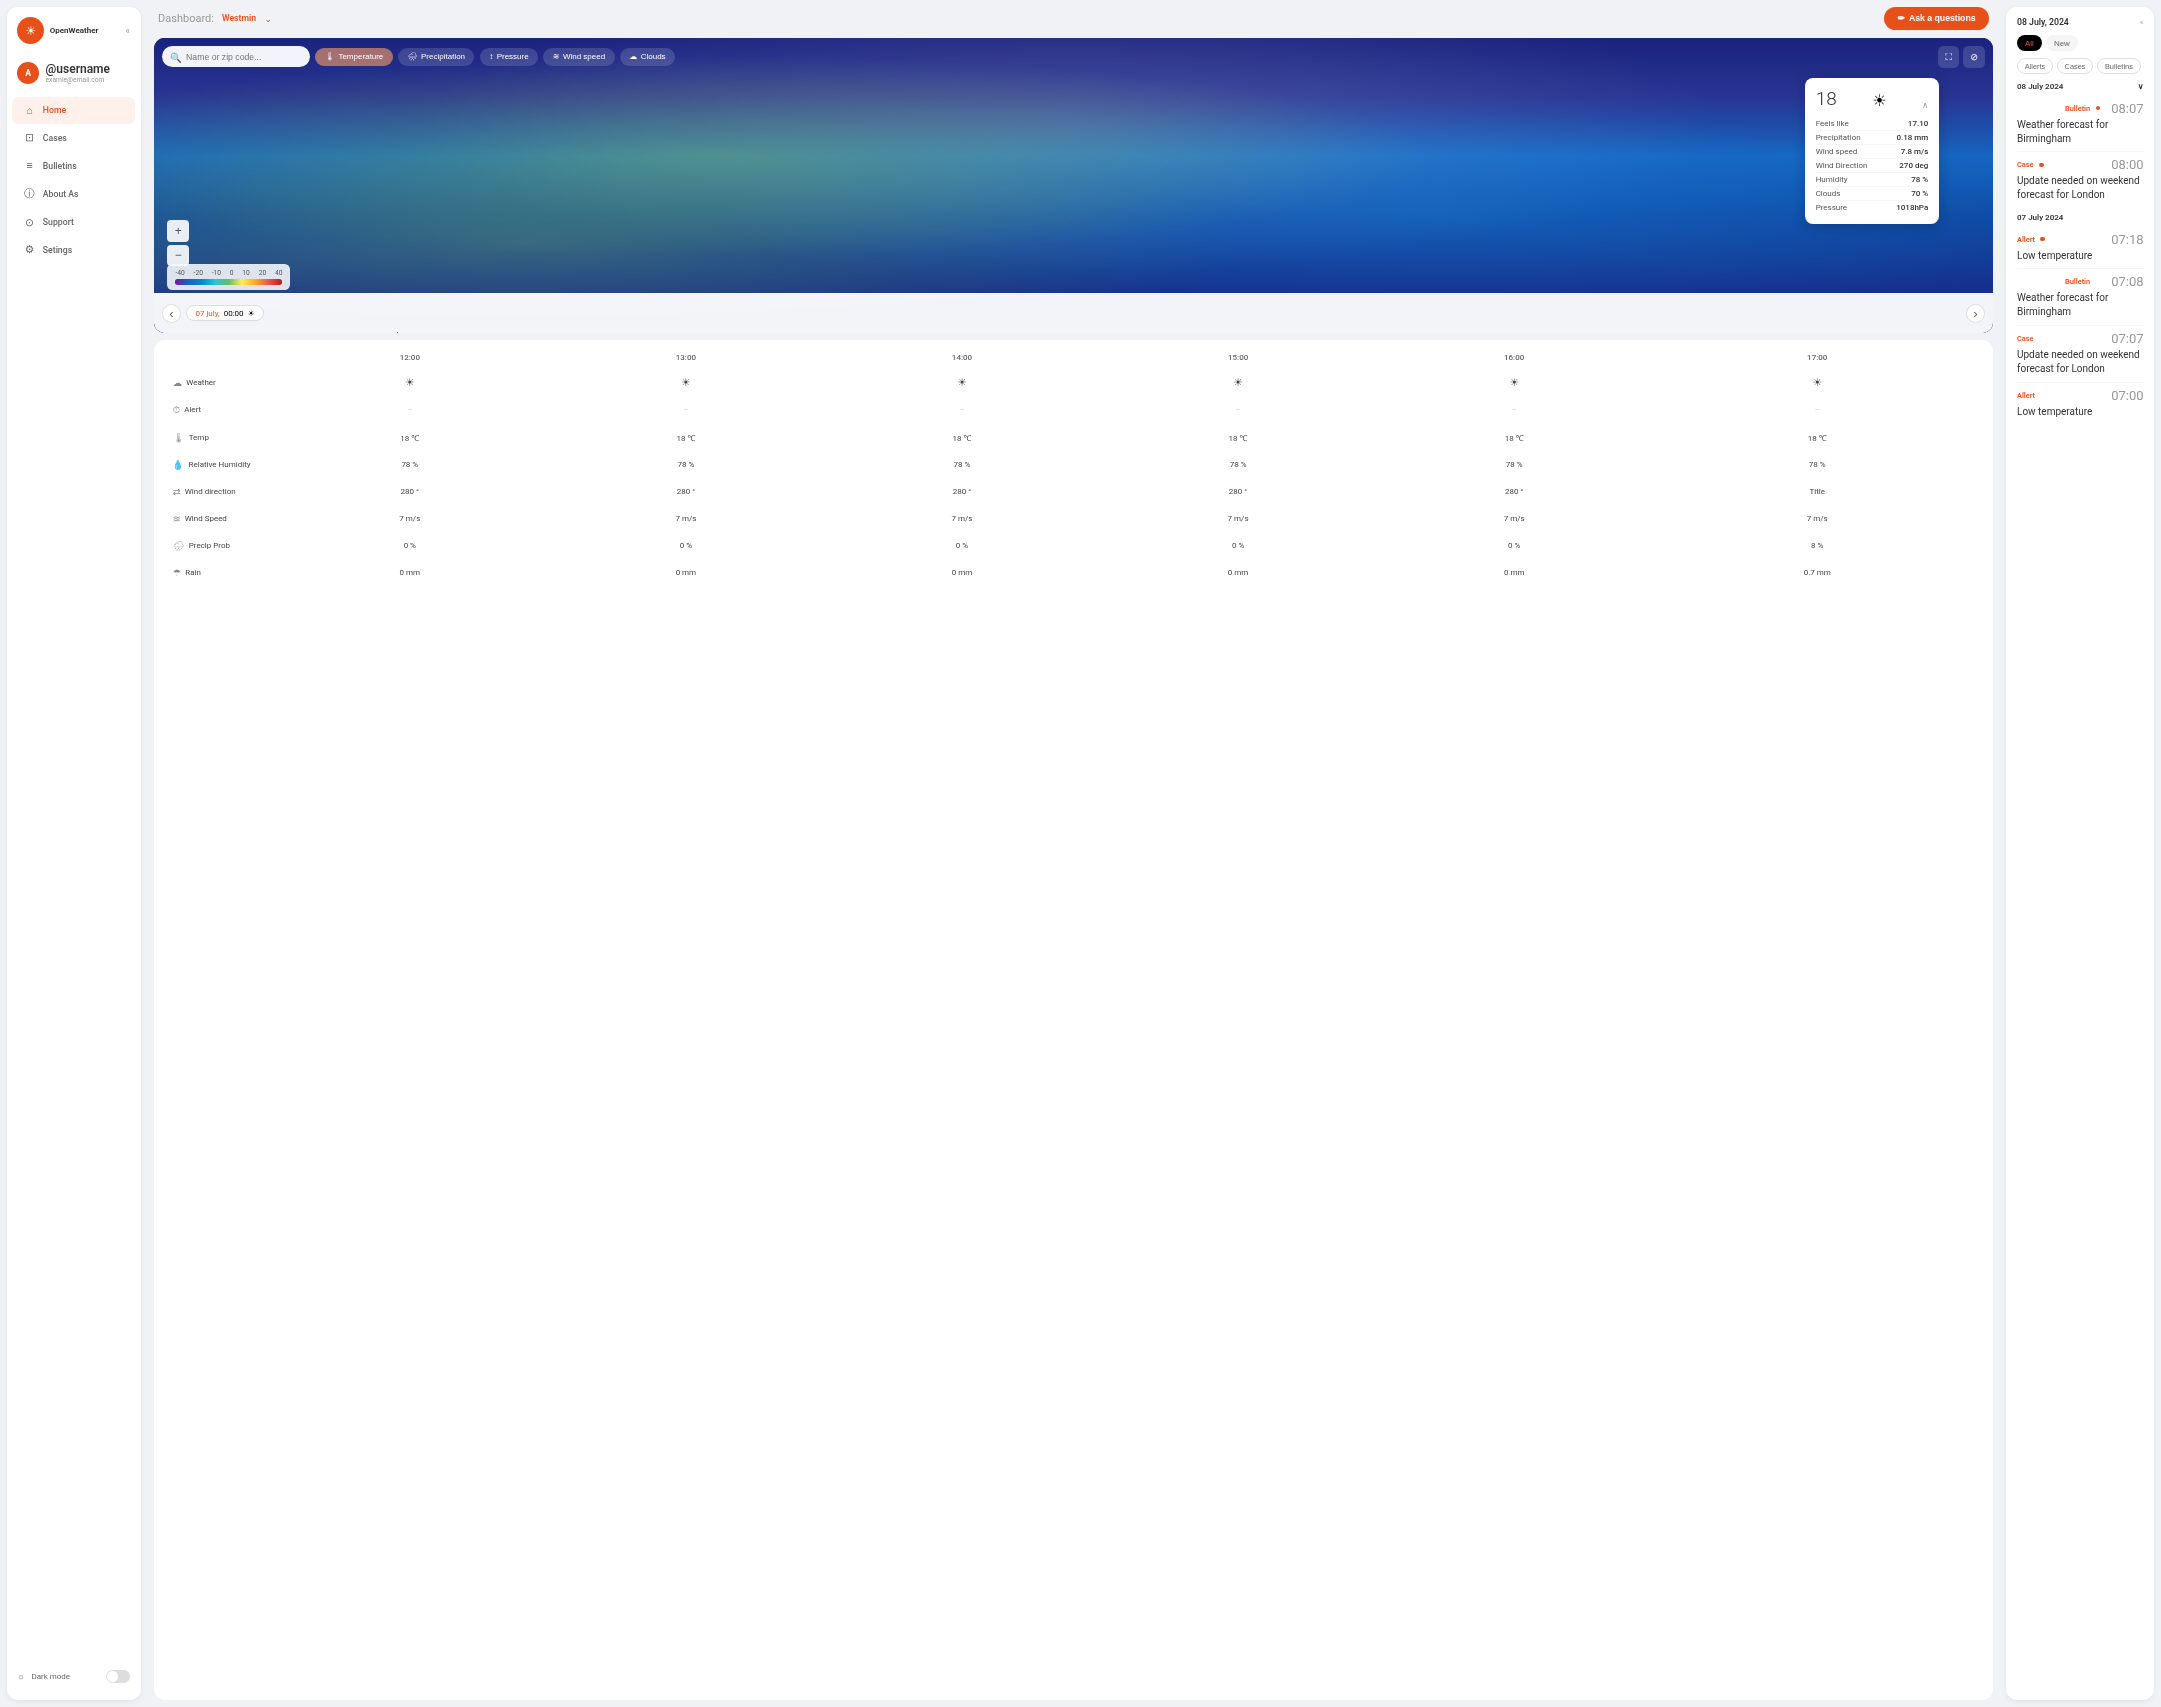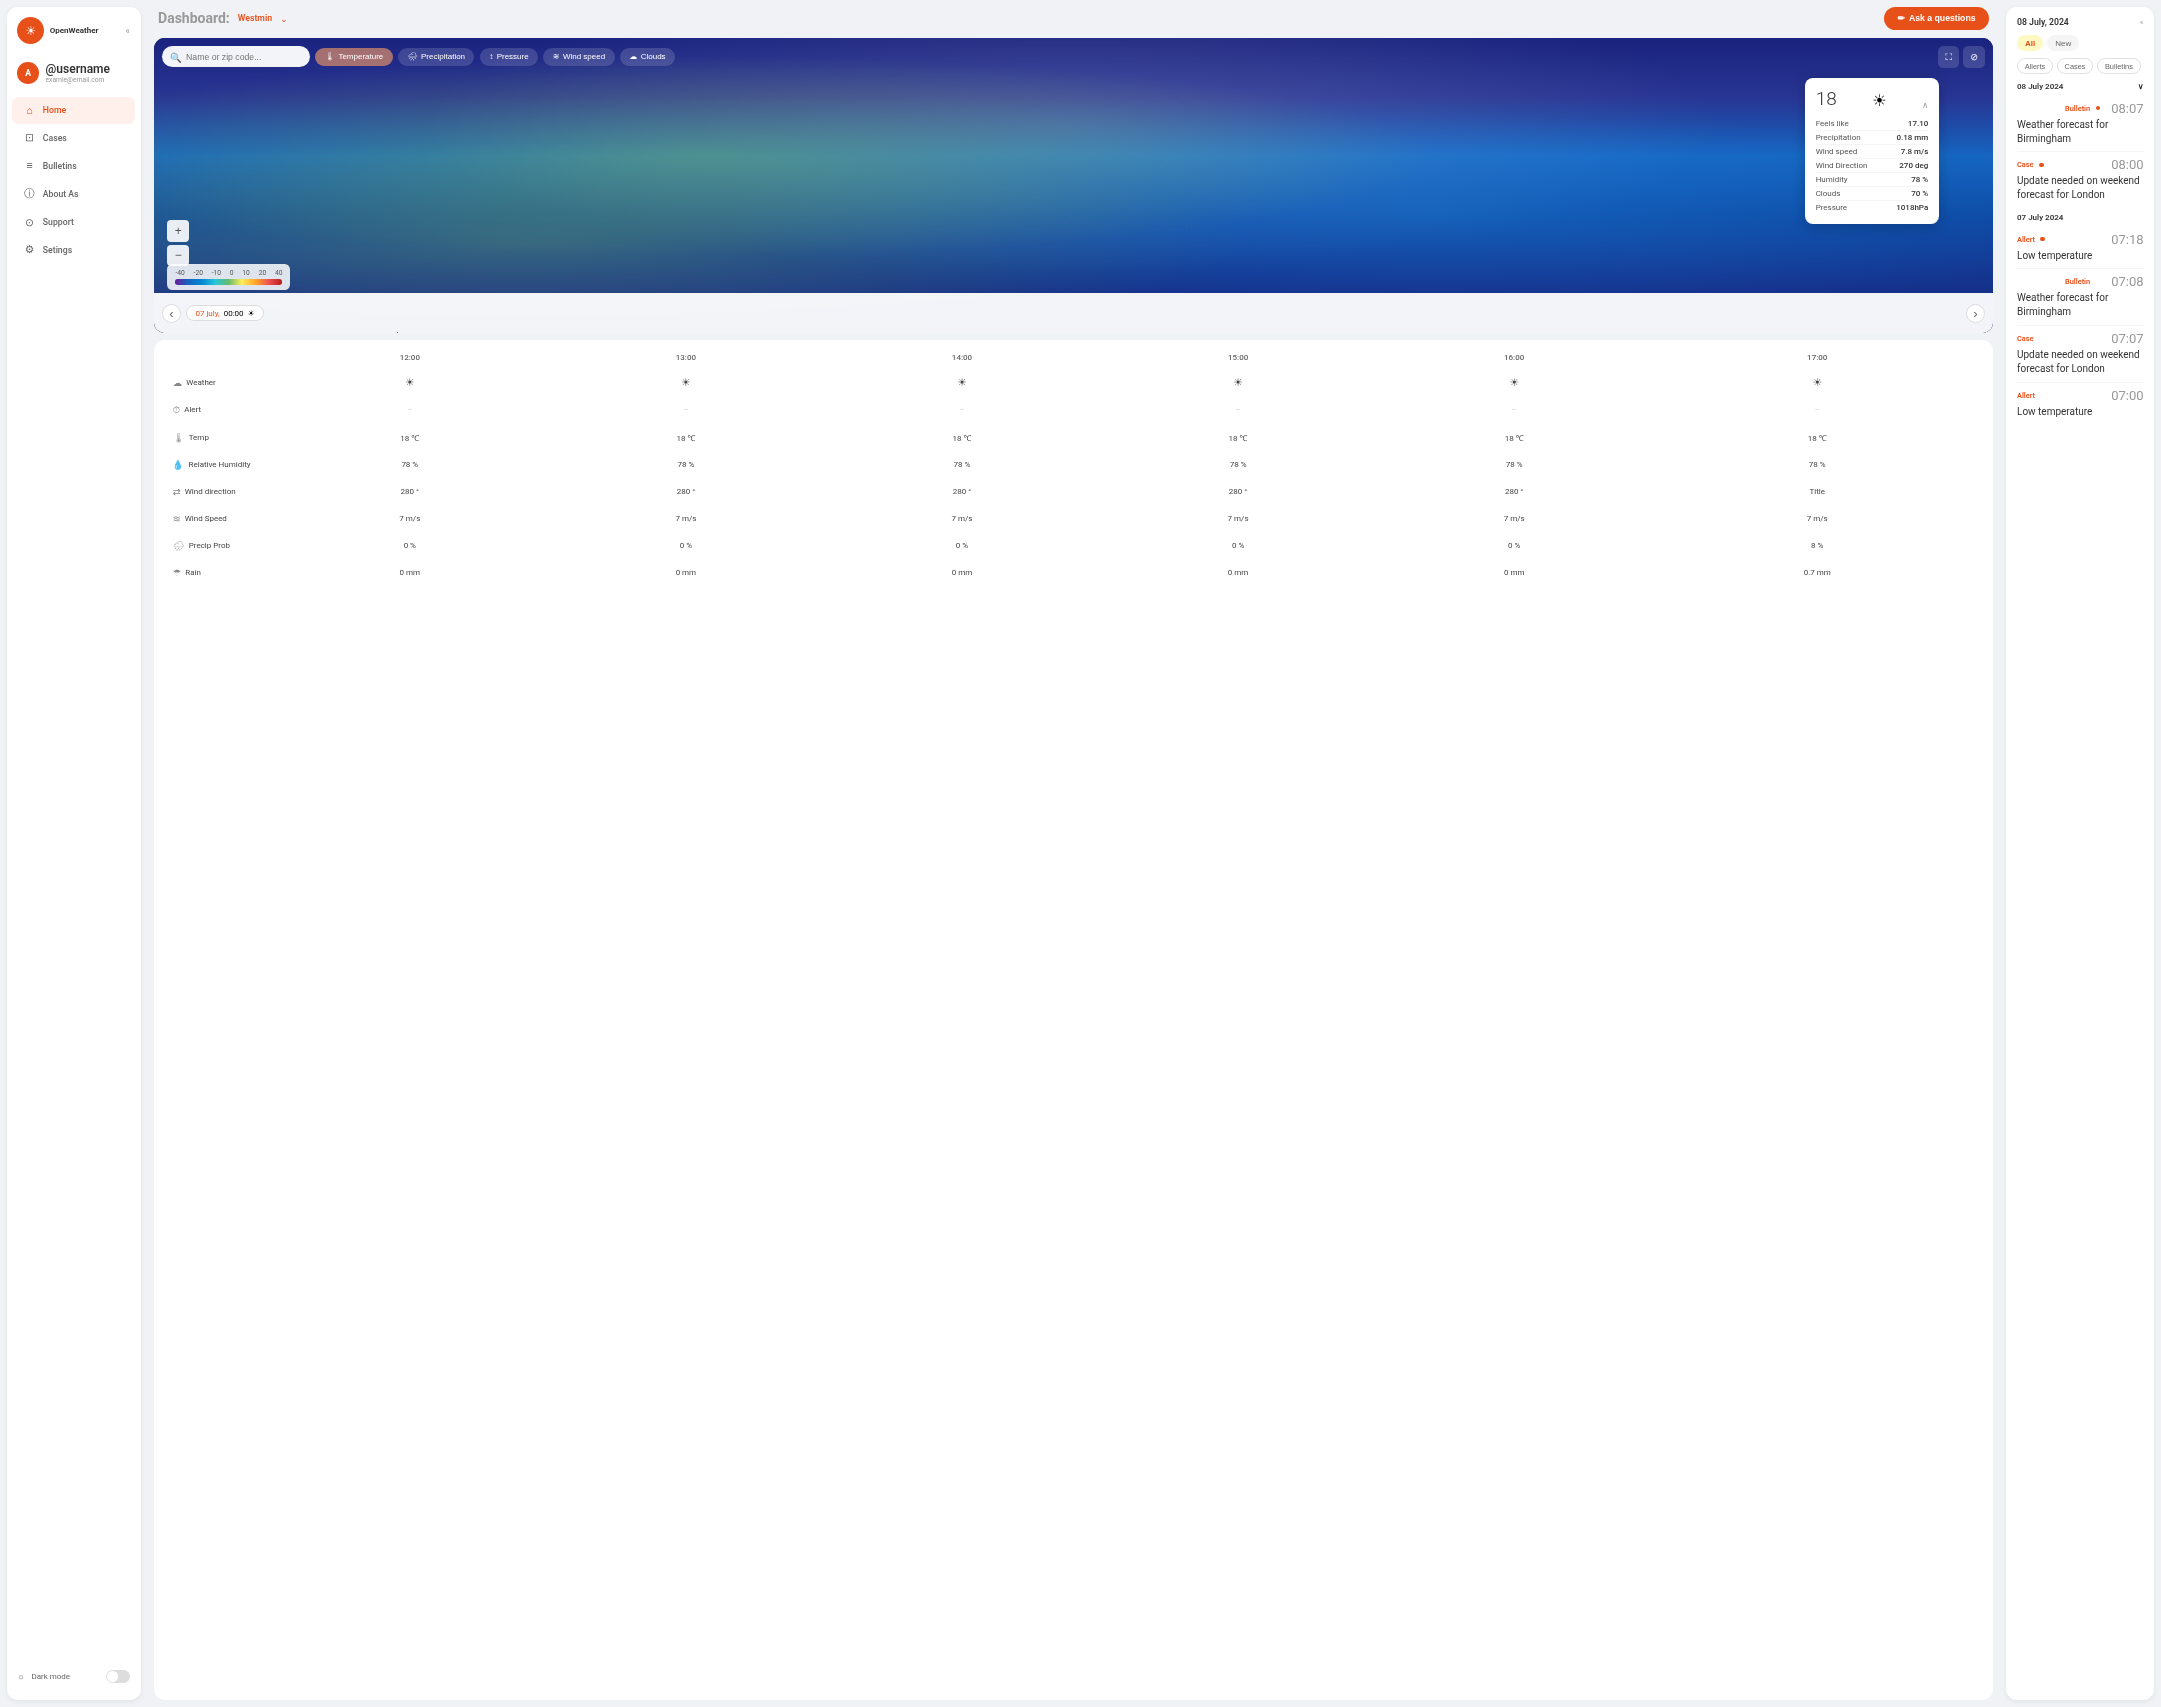--- a/index.html
+++ b/index.html
@@ -133,22 +133,22 @@
     }
 
     
     .main-header {
       display: flex;
       align-items: center;
       padding: 0 10.7px 8px;
       gap: 8px;
     }
     .dashboard-title {
-      font-size: 14px;
-      font-weight: 700;
+      font-size: 11px;
+      font-weight: 400;
       color: #999;
     }
     .dashboard-location {
       color: #e8501a;
       font-weight: 600;
     }
     .location-chevron { color: #e8501a; font-size: 9.4px; }
     .ask-btn {
       margin-left: auto;
       background: #e8501a;
@@ -451,23 +451,23 @@
     .panel-tab {
       padding: 3.4px 8px;
       border-radius: 10.7px;
       font-size: 8px;
       cursor: pointer;
       border: none;
       background: #f5f5f5;
       color: #666;
     }
     .panel-tab.active {
-      background: #fef9c3;
+      background: #000000;
       color: #e8501a;
-      font-weight: 700;
+      font-weight: 400;
     }
     .panel-filter-tabs {
       display: flex;
       gap: 4px;
       margin-bottom: 8px;
       flex-wrap: wrap;
     }
     .filter-tab {
       padding: 2.7px 6.7px;
       border-radius: 8px;

